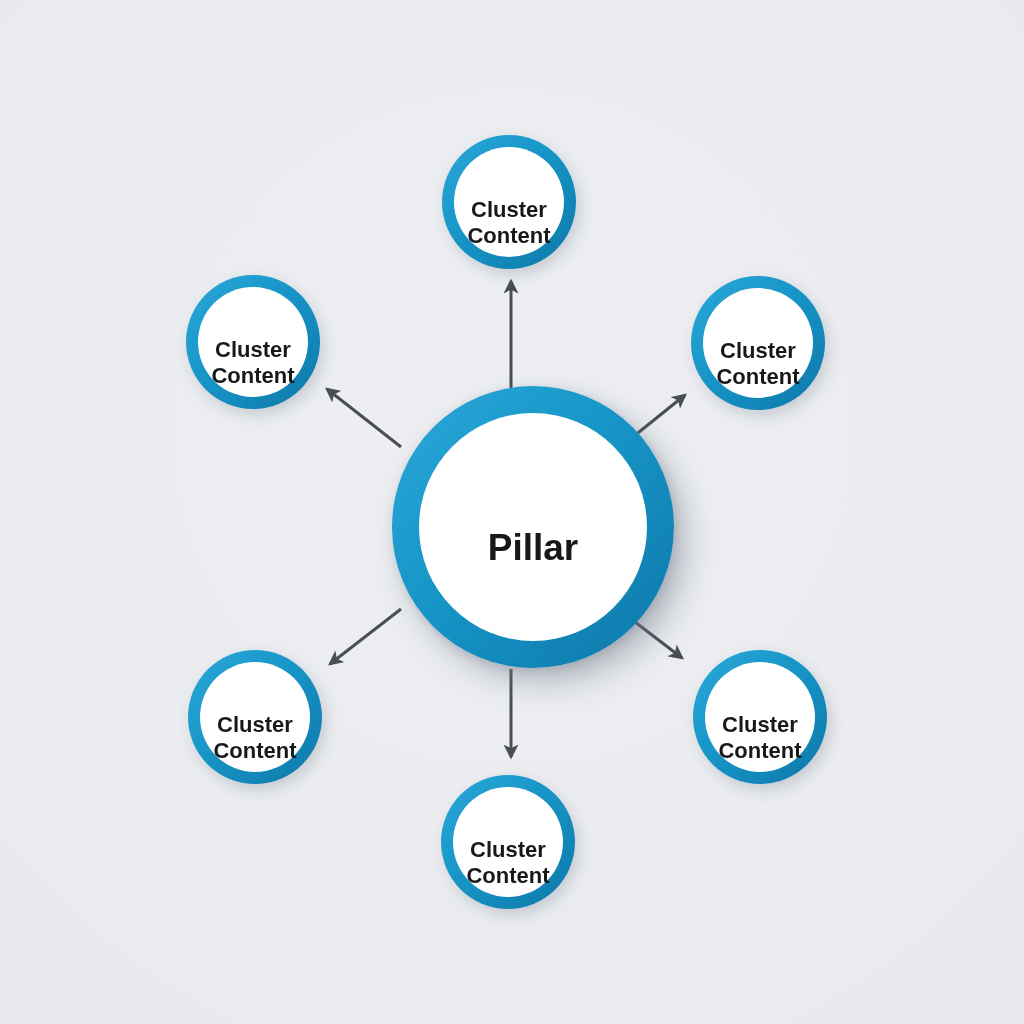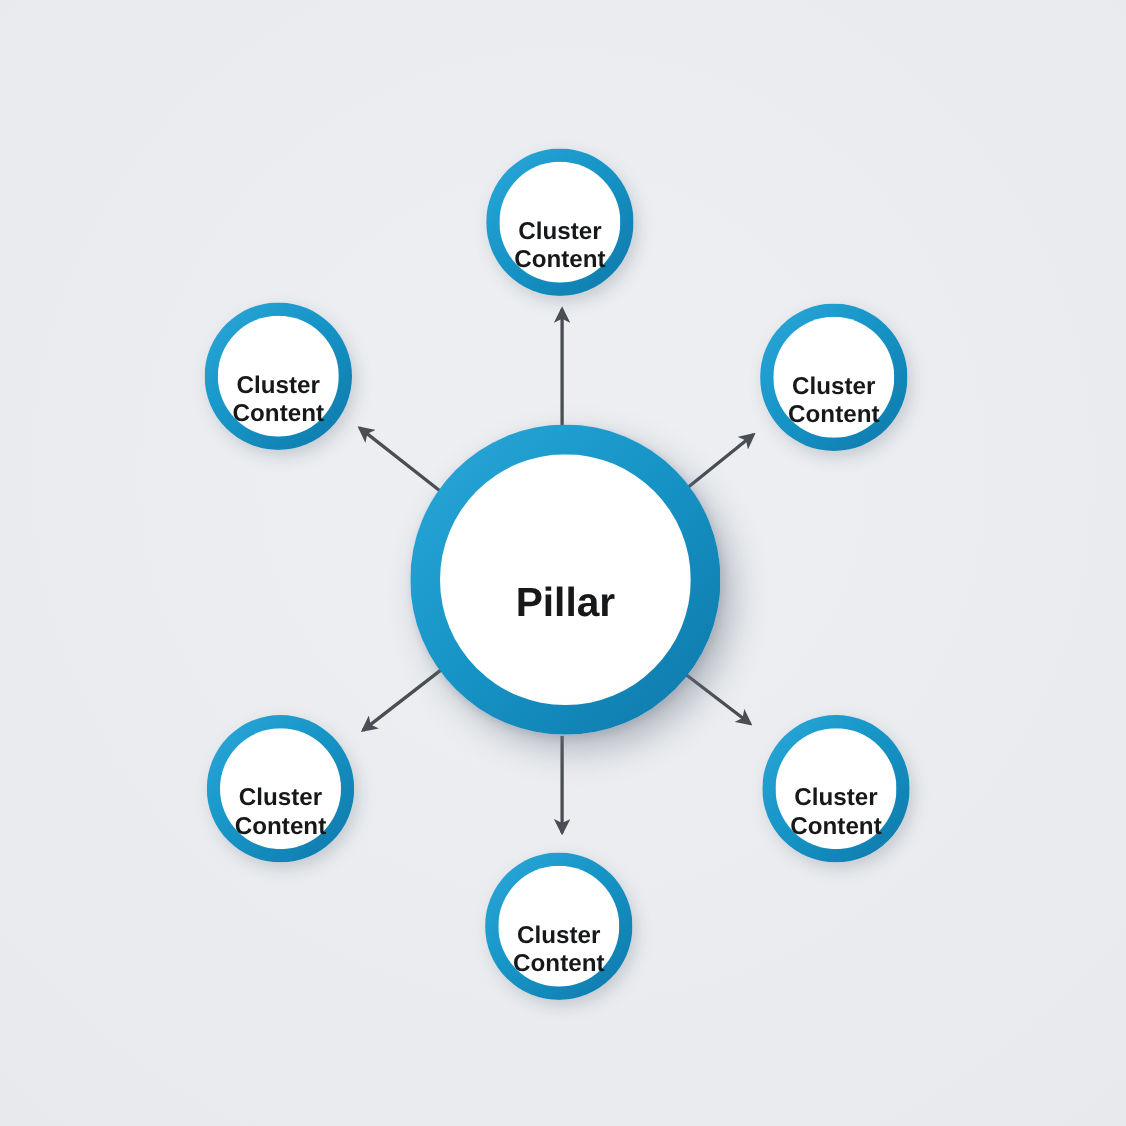--- a/index.html
+++ b/index.html
@@ -33,21 +33,21 @@
     border-style: solid;
     border-color: transparent;
     background:
       radial-gradient(circle at 46% 40%, #ffffff 62%, #fbfcfd 100%) padding-box,
       linear-gradient(135deg, #2ca8da 0%, #1795c7 45%, #0e77a9 100%) border-box;
     display: flex;
     align-items: center;
     justify-content: center;
   }
   .node--center {
-    left: 373px;
+    left: 392px;
     top: 386px;
     width: 282px;
     height: 282px;
     border-width: 27px;
     box-shadow: 12px 14px 30px rgba(108, 118, 134, 0.45),
                 2px 3px 8px rgba(108, 118, 134, 0.25);
   }
   .node--satellite {
     width: 134px;
     height: 134px;

